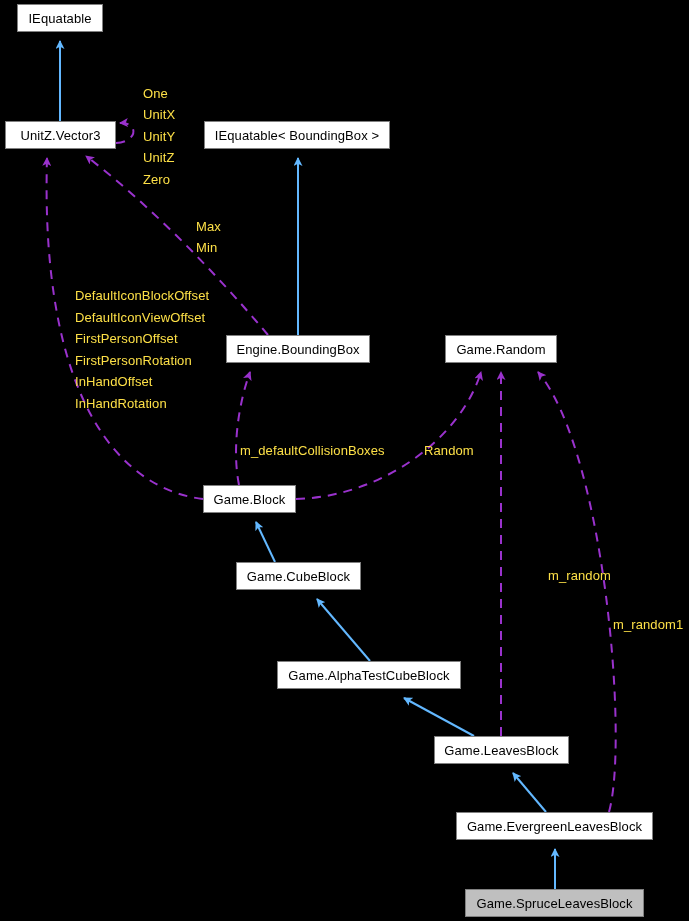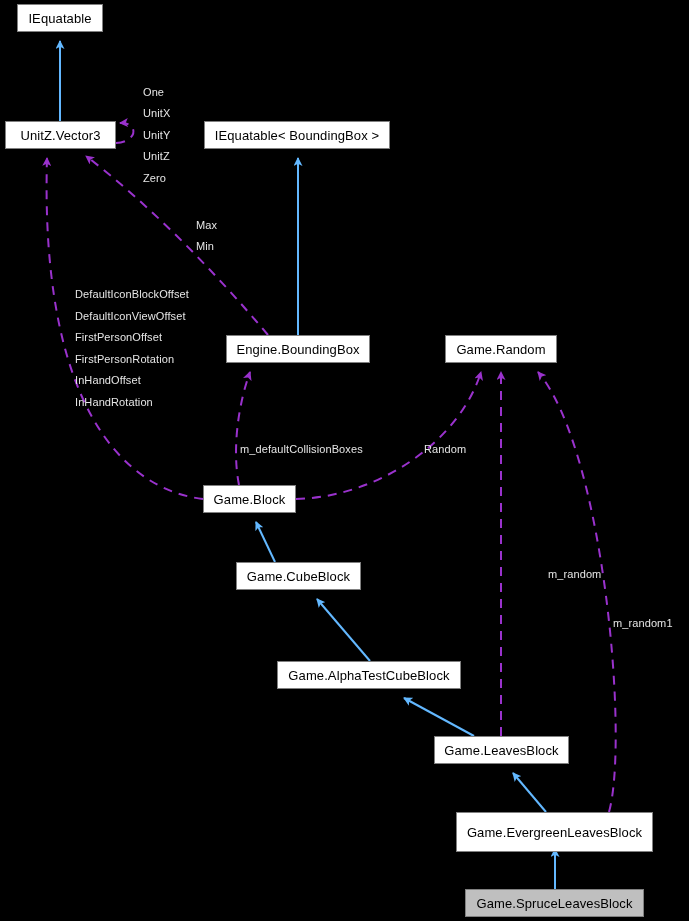--- a/index.html
+++ b/index.html
@@ -38,22 +38,22 @@
   }
   .node.highlight {
     background: #bfbfbf;
   }
   .node-label {
     display: block;
     padding: 0 6px;
   }
   .edge-label {
     position: absolute;
-    color: #e5e5e5;
-    font-size: 11px;
+    color: #fde047;
+    font-size: 13px;
     line-height: 1;
     white-space: nowrap;
     letter-spacing: 0.1px;
   }
 </style>
 </head>
 <body>
 
 <div id="diagram">
 
@@ -124,21 +124,21 @@
   </div>
 
   <div class="node" style="left:277px;top:661px;width:184px;height:28px;">
     <span class="node-label">Game.AlphaTestCubeBlock</span>
   </div>
 
   <div class="node" style="left:434px;top:736px;width:135px;height:28px;">
     <span class="node-label">Game.LeavesBlock</span>
   </div>
 
-  <div class="node" style="left:456px;top:812px;width:197px;height:40px;">
+  <div class="node" style="left:456px;top:812px;width:197px;height:28px;">
     <span class="node-label">Game.EvergreenLeavesBlock</span>
   </div>
 
   <div class="node highlight" style="left:465px;top:889px;width:179px;height:28px;">
     <span class="node-label">Game.SpruceLeavesBlock</span>
   </div>
 
   <span class="edge-label" style="left:143px;top:87px;">One</span>
   <span class="edge-label" style="left:143px;top:108px;">UnitX</span>
   <span class="edge-label" style="left:143px;top:130px;">UnitY</span>

